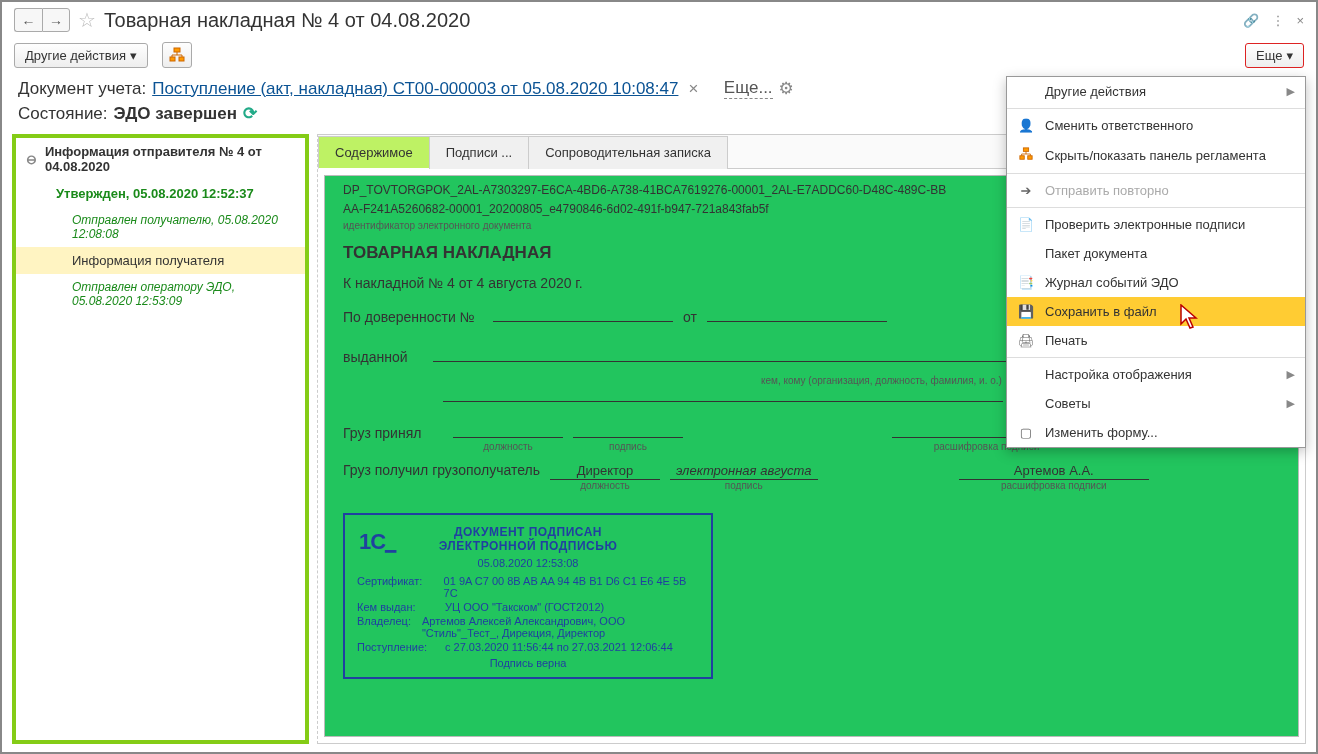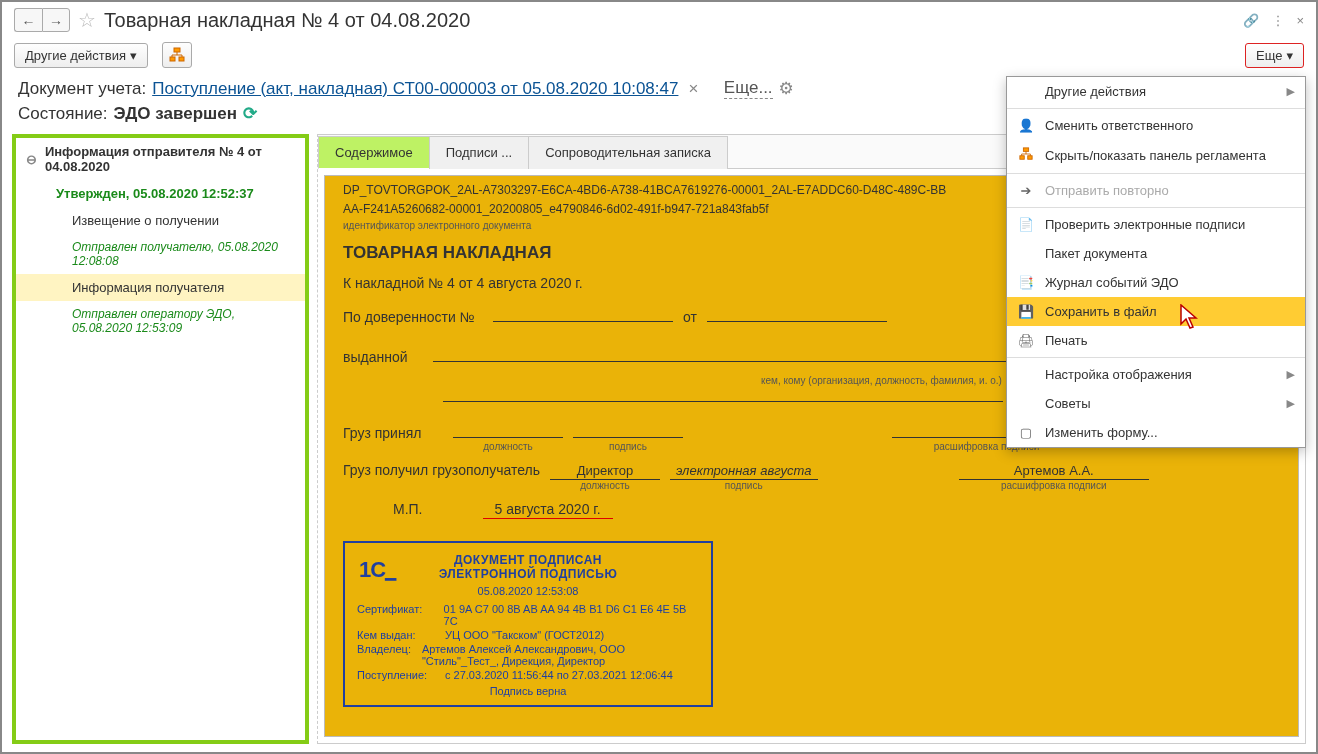--- a/index.html
+++ b/index.html
@@ -135,21 +135,21 @@
     font-size: 13px;
   }
   .tab.active { background: #bef264; border-bottom: 1px solid #fff;}
   .doc-area {
     flex: 1;
     padding: 6px;
     overflow: auto;
   }
   .doc-page {
     border: 1px solid #bbb;
-    background: #eab308;
+    background: #22c55e;
     padding: 6px 18px 18px;
     min-height: 100%;
   }
   .doc-id { font-size: 12px; color: #333; line-height: 1.4; padding: 0 0 2px;}
   .doc-id-label { font-size:10px; color:#555; margin-bottom:12px;}
   .doc-title { font-size: 17px; font-weight: bold; margin: 8px 0 12px; }
   .doc-line { margin: 10px 0; font-size: 14px; display:flex; align-items:baseline; gap:10px;}
   .doc-line .label { min-width: 140px; }
   .underline-field {
     border-bottom: 1px solid #333;
@@ -277,21 +277,20 @@
     <span class="refresh-icon">⟳</span>
   </div>
 
   <div class="main">
 
     <div class="left-pane">
       <div class="tree-row header">
         <span>Информация отправителя № 4 от 04.08.2020</span>
       </div>
       <div class="tree-row tree-sub green">Утвержден, 05.08.2020 12:52:37</div>
-      <div class="tree-row" style="padding-left:56px;">Извещение о получении</div>
       <div class="tree-row greenit" style="padding-left:56px;">Отправлен получателю, 05.08.2020 12:08:08</div>
       <div class="tree-row selected" style="padding-left:56px;">Информация получателя</div>
       <div class="tree-row greenit" style="padding-left:56px;">Отправлен оператору ЭДО, 05.08.2020 12:53:09</div>
     </div>
 
     <div class="right-pane doted">
       <div class="tabs">
         <div class="tab active">Содержимое</div>
         <div class="tab">Подписи ...</div>
         <div class="tab">Сопроводительная записка</div>
@@ -328,24 +327,20 @@
             <div class="sig-col" style="flex:1;"><span class="underline-field" style="width:190px;"></span><span class="small-label">расшифровка подписи</span></div>
           </div>
 
           <div class="doc-line" style="align-items:flex-start;">
             <span class="label" style="min-width:100px;">Груз получил грузополучатель</span>
             <div class="sig-col"><span class="underline-field">Директор</span><span class="small-label">должность</span></div>
             <div class="sig-col"><span class="underline-field italic">электронная августа</span><span class="small-label">подпись</span></div>
             <div class="sig-col" style="flex:1;"><span class="underline-field" style="width:190px;">Артемов А.А.</span><span class="small-label">расшифровка подписи</span></div>
           </div>
 
-          <div class="doc-line" style="margin-top:10px; gap:60px;">
-            <span style="margin-left:50px;">М.П.</span>
-            <span class="date-underline">5 августа 2020 г.</span>
-          </div>
 
           <div class="stamp">
             <div class="stamp-logo">1С<span style="font-size:14px;">▁</span></div>
             <div class="stamp-header">ДОКУМЕНТ ПОДПИСАН</div>
             <div class="stamp-header">ЭЛЕКТРОННОЙ ПОДПИСЬЮ</div>
             <div class="stamp-date">05.08.2020 12:53:08</div>
             <div class="stamp-row">
                 <span class="sl">Сертификат:</span>
                 <span>01 9A C7 00 8B AB AA 94 4B B1 D6 C1 E6 4E 5B 7C</span>
               </div>

